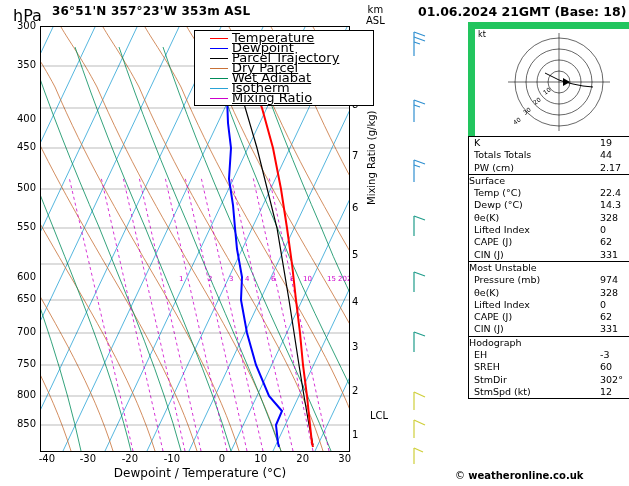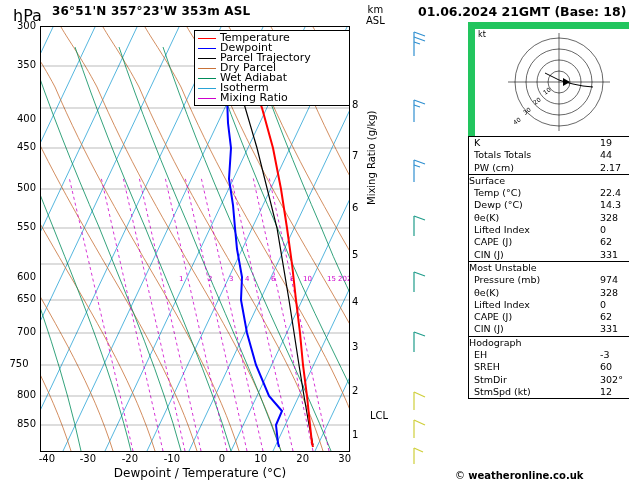--- a/index.html
+++ b/index.html
@@ -14,21 +14,21 @@
 
   .plot{position:absolute;left:40px;top:26px;width:308px;height:424px;border:1px solid #000;overflow:hidden;background:#fff;}
   .plot svg{position:absolute;left:0;top:0;}
 
   .ylab{position:absolute;width:34px;text-align:right;font-size:10px;line-height:10px;}
   .xlab{position:absolute;font-size:10px;text-align:right;width:30px;}
   .xtitle{position:absolute;left:60px;top:466px;width:280px;text-align:center;font-size:12px;}
   .rlab{position:absolute;left:352px;font-size:10px;}
   .mixlab{position:absolute;left:366px;top:205px;font-size:10px;transform:rotate(-90deg);transform-origin:left top;white-space:nowrap;}
 
-  .legend{position:absolute;left:194px;top:30px;width:148px;border:1px solid #000;background:#fff;padding:2px 3px;font-size:11px;line-height:10px;}
+  .legend{position:absolute;left:194px;top:30px;width:148px;border:1px solid #000;background:#fff;padding:2px 15px;font-size:13px;line-height:10px;text-decoration:underline;}
   .legend .row{display:flex;align-items:center;height:10px;}
   .legend .sw{width:18px;height:0;border-top:1.5px solid #000;margin-right:4px;}
 
   
   #right{position:absolute;left:400px;top:0;width:229px;height:486px;margin-left:16px;}
   .datehdr{position:absolute;left:2px;top:4px;font-size:12.5px;font-weight:bold;white-space:nowrap;}
 
   .hodo{position:absolute;left:52px;top:22px;width:170px;height:108px;border:7px solid #22c55e;background:#fff;}
   .hodo .kt{position:absolute;left:3px;top:1px;font-size:8px;}
 
@@ -57,21 +57,21 @@
 
     <div class="ylab" style="left:2px;top:21px;">300</div>
     <div class="ylab" style="left:2px;top:60px;">350</div>
     <div class="ylab" style="left:2px;top:102px;margin-top:12px;">400</div>
     <div class="ylab" style="left:2px;top:142px;">450</div>
     <div class="ylab" style="left:2px;top:183px;">500</div>
     <div class="ylab" style="left:2px;top:222px;">550</div>
     <div class="ylab" style="left:2px;top:258px;margin-top:14px;">600</div>
     <div class="ylab" style="left:2px;top:294px;">650</div>
     <div class="ylab" style="left:2px;top:327px;">700</div>
-    <div class="ylab" style="left:2px;top:359px;text-align:center;">750</div>
+    <div class="ylab" style="left:2px;top:359px;">750</div>
     <div class="ylab" style="left:2px;top:390px;">800</div>
     <div class="ylab" style="left:2px;top:419px;">850</div>
 
     <div class="rlab" style="top:99px;">8</div>
     <div class="rlab" style="top:150px;">7</div>
     <div class="rlab" style="top:202px;">6</div>
     <div class="rlab" style="top:249px;">5</div>
     <div class="rlab" style="top:296px;">4</div>
     <div class="rlab" style="top:341px;">3</div>
     <div class="rlab" style="top:385px;">2</div>

